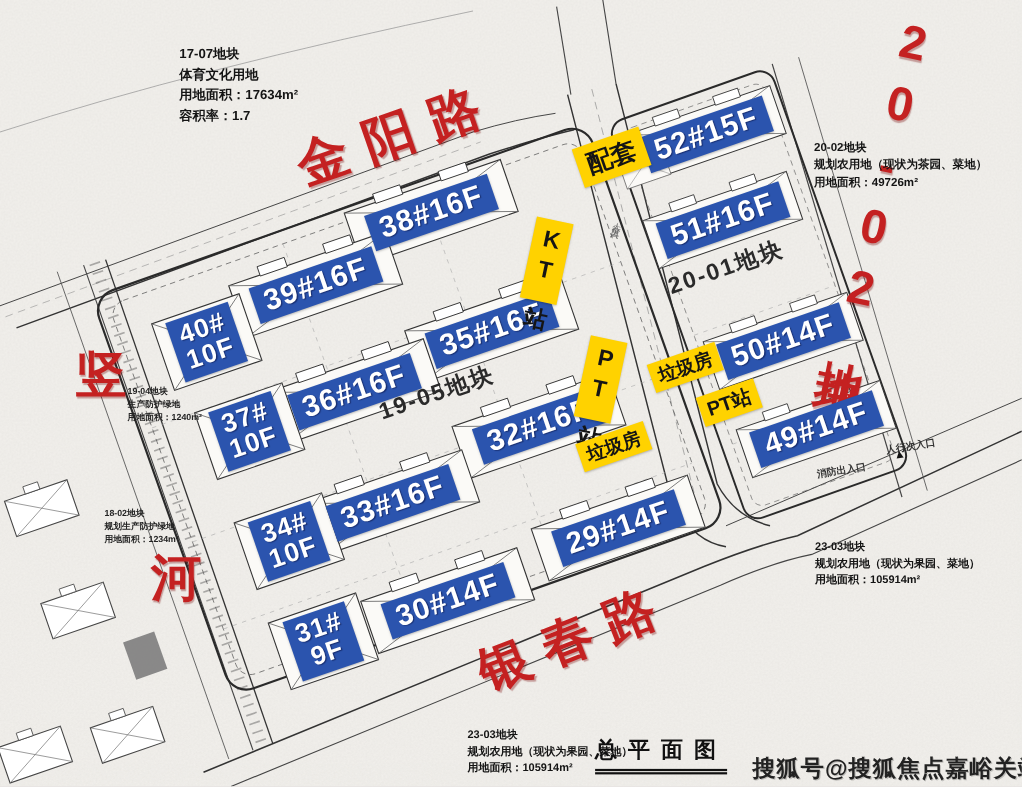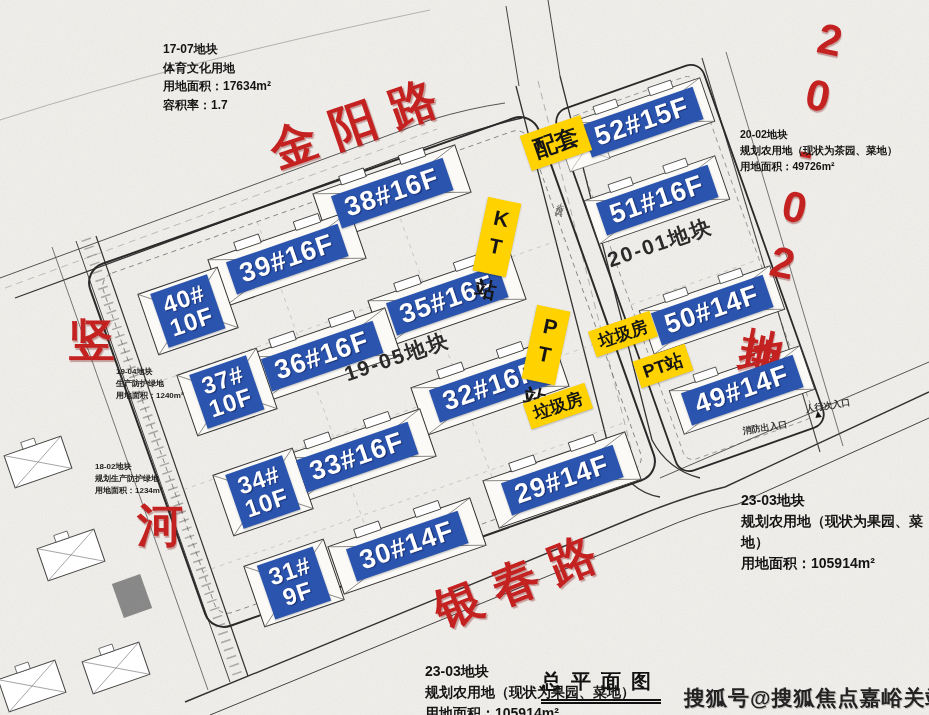--- a/index.html
+++ b/index.html
@@ -58,21 +58,21 @@
     position:absolute;transform:translate(-50%,-50%) rotate(-19deg);
     color:#2a2a2a;font-weight:700;font-size:21px;letter-spacing:2px;white-space:nowrap;
   }
 
   
   .note{
     position:absolute;color:#141414;white-space:pre-line;
     font-weight:600;line-height:1.55;
   }
   .n11{font-size:12px;}
-  .n10{font-size:14px;line-height:1.5;}
+  .n10{font-size:10px;line-height:1.5;}
   .n8{font-size:8px;line-height:1.5;color:#222;}
 
   .tinylabel{
     position:absolute;transform:translate(-50%,-50%) rotate(-9deg);
     font-size:9px;color:#333;font-weight:600;white-space:nowrap;
   }
   .tinyvert{
     position:absolute;writing-mode:vertical-rl;text-orientation:upright;
     transform:rotate(13deg);transform-origin:50% 0;
     font-size:8px;color:#666;letter-spacing:2px;white-space:nowrap;
@@ -221,21 +221,21 @@
   <div class="ytag" style="left:663px;top:366px;font-size:18px">PT站</div>
   <div class="ytag" style="left:558px;top:406px">垃圾房</div>
 
   <div class="note n11" style="left:163px;top:40px">17-07地块
 体育文化用地
 用地面积：17634m²
 容积率：1.7</div>
   <div class="note n10" style="left:740px;top:127px;font-size:10.5px">20-02地块
 规划农用地（现状为茶园、菜地）
 用地面积：49726m²</div>
-  <div class="note n8" style="left:116px;top:366px">19-04地块
+  <div class="note n8" style="left:116px;top:350px">19-04地块
 生产防护绿地
 用地面积：1240m²</div>
   <div class="note n8" style="left:95px;top:461px">18-02地块
 规划生产防护绿地
 用地面积：1234m²</div>
   <div class="note n10" style="left:741px;top:490px">23-03地块
 规划农用地（现状为果园、菜地）
 用地面积：105914m²</div>
   <div class="note n10" style="left:425px;top:661px">23-03地块
 规划农用地（现状为果园、菜地）

